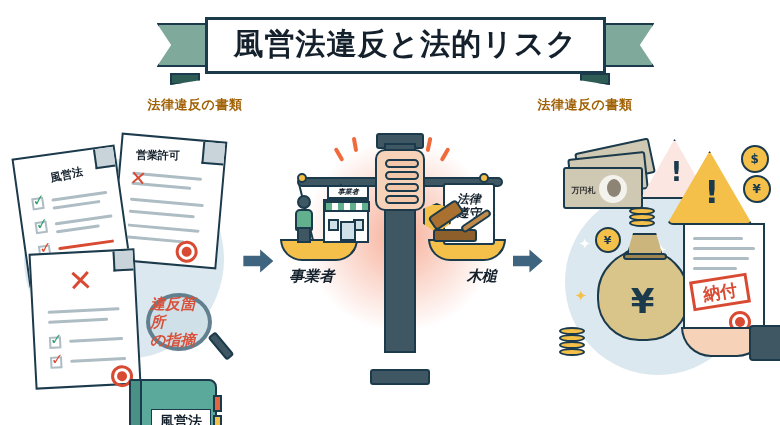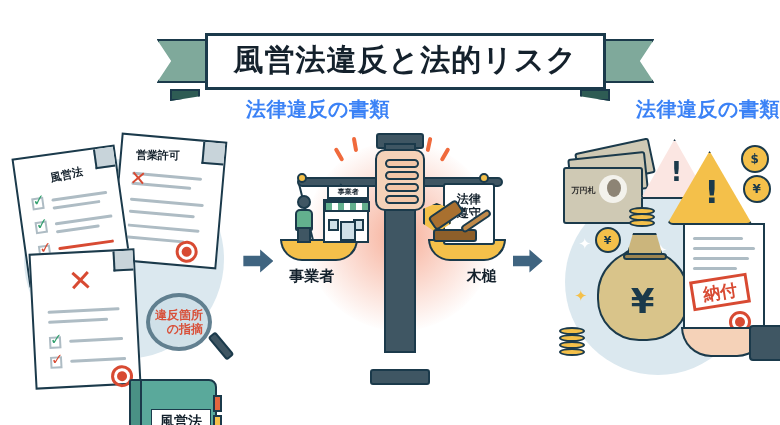--- a/index.html
+++ b/index.html
@@ -6,48 +6,48 @@
   body {
     width: 780px; height: 425px;
     background: #ffffff;
     font-family: "DejaVu Sans", "Liberation Sans", sans-serif;
     overflow: hidden;
     position: relative;
   }
   .infographic { position: relative; width: 780px; height: 425px; }
 
   
-  .banner { position: absolute; left: 0; top: 30px; width: 780px; height: 62px;
+  .banner { position: absolute; left: 0; top: 14px; width: 780px; height: 62px;
             display: flex; align-items: center; justify-content: center; padding-left: 31px; }
   .ribbon-tail { width: 56px; height: 44px; background: #7FA99B;
                  border: 2.5px solid #1b3a4b; position: relative; }
   .ribbon-tail.left { clip-path: polygon(0 0, 100% 0, 100% 100%, 0 100%, 26% 50%); }
   .ribbon-tail.right { clip-path: polygon(0 0, 100% 0, 74% 50%, 100% 100%, 0 100%); }
   .ribbon-shadow-l, .ribbon-shadow-r {
      position:absolute; bottom:-9px; width: 30px; height: 12px; background:#2e5c54;
      border:2.5px solid #1b3a4b; z-index:0; }
   .ribbon-shadow-l { left: 170px; clip-path: polygon(0 0,100% 0,100% 60%,0 100%); }
   .ribbon-shadow-r { right: 170px; clip-path: polygon(0 0,100% 0,100% 100%,0 60%); }
   .banner-box { background: #ffffff; border: 3px solid #1b3a4b;
                 padding: 7px 26px 11px; z-index: 2; margin: 0 -8px; }
   .banner-title { font-size: 30px; font-weight: bold; color: #14212c;
                   letter-spacing: 1px; line-height: 1.1; white-space: nowrap; }
 
   
   .headers { position: absolute; top: 96px; left: 0; width: 780px;
              display: flex; }
-  .sec-head { flex: 1; text-align: right; font-size: 20px; font-weight: bold;
-              color: #3b82f6; letter-spacing: 0.5px; }
+  .sec-head { flex: 1; text-align: center; font-size: 13px; font-weight: bold;
+              color: #a16207; letter-spacing: 0.5px; }
 
   
   .panels { position: absolute; top: 126px; left: 0; width: 780px; height: 270px;
             display: flex; align-items: center; }
   .panel { position: relative; width: 250px; height: 260px; }
   .panel-left { margin-left: 6px; }
-  .panel-mid { width: 250px; }
+  .panel-mid { width: 250px; font-style: italic; }
   .panel-right { width: 250px; }
   .arrow-wrap { width: 36px; display:flex; align-items:center; justify-content:center; }
   .arrow { width: 30px; height: 26px; background: #3f6480;
            clip-path: polygon(0 30%, 56% 30%, 56% 6%, 100% 50%, 56% 94%, 56% 70%, 0 70%); }
 
   .bg-circle { position: absolute; border-radius: 50%; background: #dbe8ef; }
 
   
   .doc { position: absolute; background: #fff; border: 2.5px solid #1b3a4b; }
   .doc .fold { position: absolute; background: #c8d4da; border-left: 2.5px solid #1b3a4b;
@@ -61,22 +61,22 @@
   .chk-red { color: #d84a32; }
   .big-x { position: absolute; font-size: 30px; font-weight: bold; color: #d84a32; }
   .stamp { position: absolute; width: 22px; height: 22px; border-radius: 50%;
            border: 3px solid #d84a32; }
   .stamp-in { position:absolute; inset:3px; border-radius:50%; background:#d84a32; }
 
   .magnifier { position: absolute; left: 140px; top: 162px; }
   .mag-lens { width: 66px; height: 58px; border-radius: 50%; background: #cfe0e8;
               border: 4px solid #5c7b8c; display:flex; align-items:center;
               justify-content:center; opacity: 0.96; }
-  .mag-text { font-size: 12px; font-weight: bold; color: #d84a32; text-align:right;
-              line-height: 1.2; }
+  .mag-text { font-size: 15px; font-weight: bold; color: #d84a32; text-align:left;
+              line-height: 1.2; font-style: italic; }
   .mag-handle { position: absolute; right: -14px; bottom: -10px; width: 10px; height: 30px;
                 background: #3f5663; border: 2.5px solid #1b3a4b; border-radius: 3px;
                 transform: rotate(-40deg); }
 
   .book { position: absolute; left: 123px; top: 248px; width: 88px; height: 108px;
           background: #5aa99b; border: 2.5px solid #1b3a4b; border-radius: 3px 8px 8px 3px; }
   .book-spine { position:absolute; left:0; top:0; width: 11px; height:100%;
                 background:#4a9185; border-right:2.5px solid #1b3a4b; border-radius:3px 0 0 3px;}
   .book-title { position: absolute; left: 20px; top: 28px; width: 60px; height: 26px;
                 background: #fff; border: 1.5px solid #1b3a4b; display:flex;
@@ -336,21 +336,21 @@
 
     <div class="arrow-wrap">
       <div class="arrow"></div>
     </div>
 
     <div class="panel panel-right">
       <div class="bg-circle" style="left:20px; top:58px; width:186px; height:186px;"></div>
 
       <div class="bill" style="left:32px; top:14px; width:76px; height:36px; transform:rotate(-12deg);"></div>
       <div class="bill" style="left:24px; top:24px; width:78px; height:38px; transform:rotate(-6deg);"></div>
-      <div class="bill" style="left:18px; top:36px; width:80px; height:57px;">
+      <div class="bill" style="left:18px; top:36px; width:80px; height:42px;">
         <div class="bill-oval" style="left:34px; top:6px; width:28px; height:28px;"></div>
         <div class="bill-face" style="left:42px; top:10px; width:14px; height:18px;"></div>
         <div class="bill-label">万円札</div>
       </div>
 
       <div class="tri-warn" style="left:96px; top:8px; width:68px; height:60px; background:#fbe6e2;
            clip-path: polygon(50% 0,100% 100%,0 100%);">
         <div class="warn-excl" style="left:28px; top:16px; font-size:26px;">!</div>
       </div>
       <div class="tri-warn" style="left:122px; top:20px; width:86px; height:74px; background:#f4c04a;

